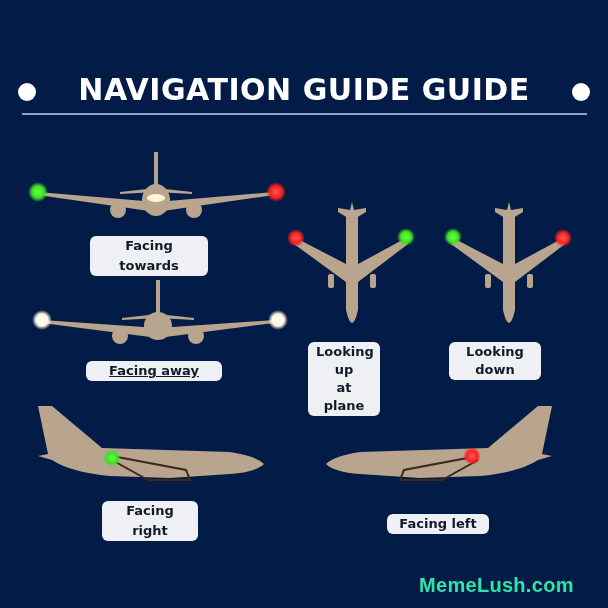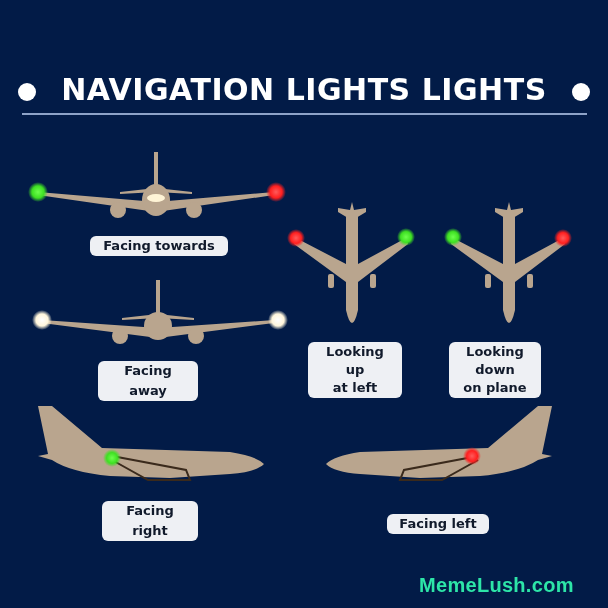--- a/index.html
+++ b/index.html
@@ -41,21 +41,21 @@
     .watermark {
       position: absolute; left: 419px; top: 574px;
       font-family: Liberation Sans, sans-serif; font-weight: bold;
       font-size: 20px; color: #2de5a8; letter-spacing: 0.3px;
     }
   </style>
 </head>
 <body>
 
 <div class="bullet" style="left:18px;"></div>
-<div class="title">NAVIGATION LIGHTS LIGHTS</div>
+<div class="title">NAVIGATION GUIDE GUIDE</div>
 <div class="bullet" style="left:572px;"></div>
 <div class="rule"></div>
 
 <svg class="plane" style="left:28px;top:148px;" width="260" height="80" viewBox="0 0 260 80">
   <defs>
     <radialGradient id="gGlow">
         <stop offset="0" stop-color="#6dff4c"></stop>
         <stop offset="0.6" stop-color="#3ee022"></stop>
         <stop offset="1" stop-color="#3ee022" stop-opacity="0"></stop>
       </radialGradient>
@@ -80,64 +80,63 @@
   <ellipse cx="128" cy="52" rx="14" ry="16" fill="#b9a58e"></ellipse>
 
   <ellipse cx="128" cy="50" rx="9" ry="4" fill="#fff4d6"></ellipse>
 
   <ellipse cx="90" cy="62" rx="8" ry="8" fill="#b9a58e"></ellipse>
   <ellipse cx="166" cy="62" rx="8" ry="8" fill="#b9a58e"></ellipse>
 
   <circle cx="10" cy="44" r="10" fill="url(#gGlow)"></circle>
   <circle cx="248" cy="44" r="10" fill="url(#rGlow)"></circle>
 </svg>
-<div class="label" style="left:90px;top:236px;width:138px;">Facing towards</div>
+<div class="label" style="left:90px;top:236px;width:118px;">Facing towards</div>
 
 <svg class="plane" style="left:30px;top:278px;" width="260" height="70" viewBox="0 0 260 70">
   <rect x="126" y="2" width="4" height="34" fill="#b9a58e"></rect>
   <polygon points="92,40 128,36 164,40 164,42 128,40 92,42" fill="#b9a58e"></polygon>
   <polygon points="12,42 128,50 244,42 244,45 128,60 12,45" fill="#b9a58e"></polygon>
   <ellipse cx="128" cy="48" rx="14" ry="14" fill="#b9a58e"></ellipse>
   <ellipse cx="90" cy="58" rx="8" ry="8" fill="#b9a58e"></ellipse>
   <ellipse cx="166" cy="58" rx="8" ry="8" fill="#b9a58e"></ellipse>
   <circle cx="12" cy="42" r="10" fill="url(#wGlow)"></circle>
   <circle cx="248" cy="42" r="10" fill="url(#wGlow)"></circle>
 </svg>
-<div class="label" style="left:98px;top:361px;width:100px;">Facing away</div>
+<div class="label" style="left:86px;top:361px;width:136px;text-decoration:underline;">Facing away</div>
 
 <svg class="plane" style="left:286px;top:200px;" width="130" height="132" viewBox="0 0 130 132">
 
   <polygon points="52,8 64,10 66,2 68,10 80,8 80,12 70,18 62,18 52,12" fill="#b9a58e"></polygon>
 
   <path d="M60,12 L72,12 L72,110 Q66,136 60,110 Z" fill="#b9a58e"></path>
 
   <polygon points="10,38 60,64 72,64 120,38 122,44 72,82 60,82 8,44" fill="#b9a58e"></polygon>
 
   <rect x="42" y="74" width="6" height="14" rx="2" fill="#b9a58e"></rect>
   <rect x="84" y="74" width="6" height="14" rx="2" fill="#b9a58e"></rect>
   <circle cx="10" cy="38" r="9" fill="url(#rGlow)"></circle>
   <circle cx="120" cy="37" r="9" fill="url(#gGlow)"></circle>
 </svg>
-<div class="label two" style="left:308px;top:342px;width:94px;">
+<div class="label two" style="left:308px;top:342px;width:72px;">
   <div>Looking up</div>
-  <div>at left</div>
+  <div>at plane</div>
 </div>
 
 <svg class="plane" style="left:443px;top:200px;" width="130" height="132" viewBox="0 0 130 132">
   <polygon points="52,8 64,10 66,2 68,10 80,8 80,12 70,18 62,18 52,12" fill="#b9a58e"></polygon>
   <path d="M60,12 L72,12 L72,110 Q66,136 60,110 Z" fill="#b9a58e"></path>
   <polygon points="10,38 60,64 72,64 120,38 122,44 72,82 60,82 8,44" fill="#b9a58e"></polygon>
   <rect x="42" y="74" width="6" height="14" rx="2" fill="#b9a58e"></rect>
   <rect x="84" y="74" width="6" height="14" rx="2" fill="#b9a58e"></rect>
   <circle cx="10" cy="37" r="9" fill="url(#gGlow)"></circle>
   <circle cx="120" cy="38" r="9" fill="url(#rGlow)"></circle>
 </svg>
 <div class="label two" style="left:449px;top:342px;width:92px;">
   <div>Looking down</div>
-  <div>on plane</div>
 </div>
 
 <svg class="plane" style="left:30px;top:400px;" width="240" height="90" viewBox="0 0 240 90">
   <path d="M8,6 L22,6 L72,48 L200,52 Q226,56 234,64 Q226,72 200,74 L140,78 L80,76 Q40,72 22,60 L8,56 L18,54 Z" fill="#b9a58e"></path>
 
   <polyline points="82,56 156,70 160,80 118,80 82,60" fill="none" stroke="#3a2a1c" stroke-width="2"></polyline>
   <circle cx="82" cy="58" r="9" fill="url(#gGlow)"></circle>
 </svg>
 <div class="label" style="left:102px;top:501px;width:96px;">Facing right</div>
 

